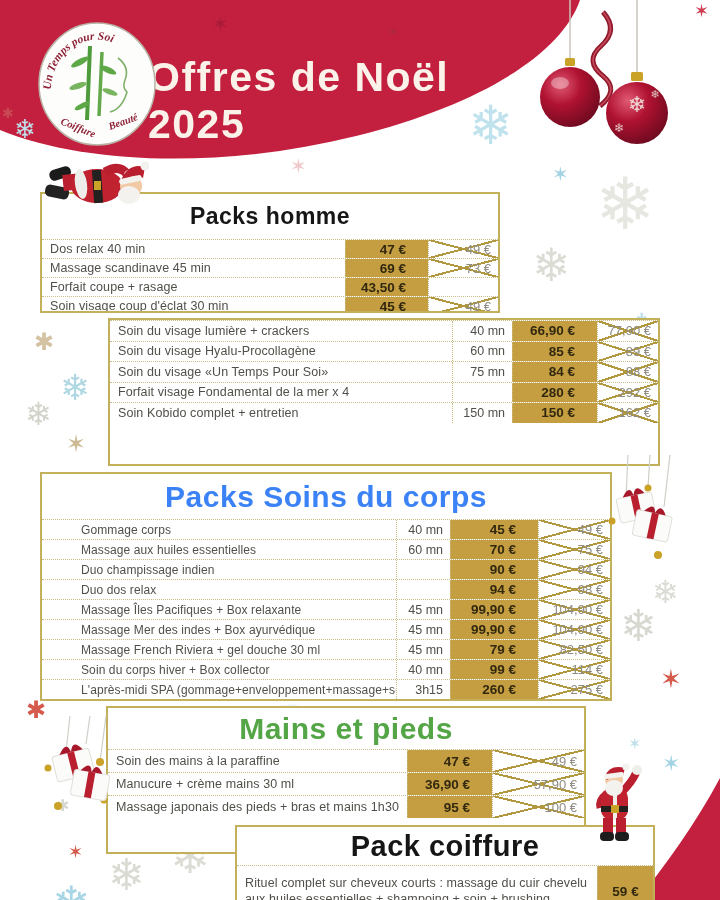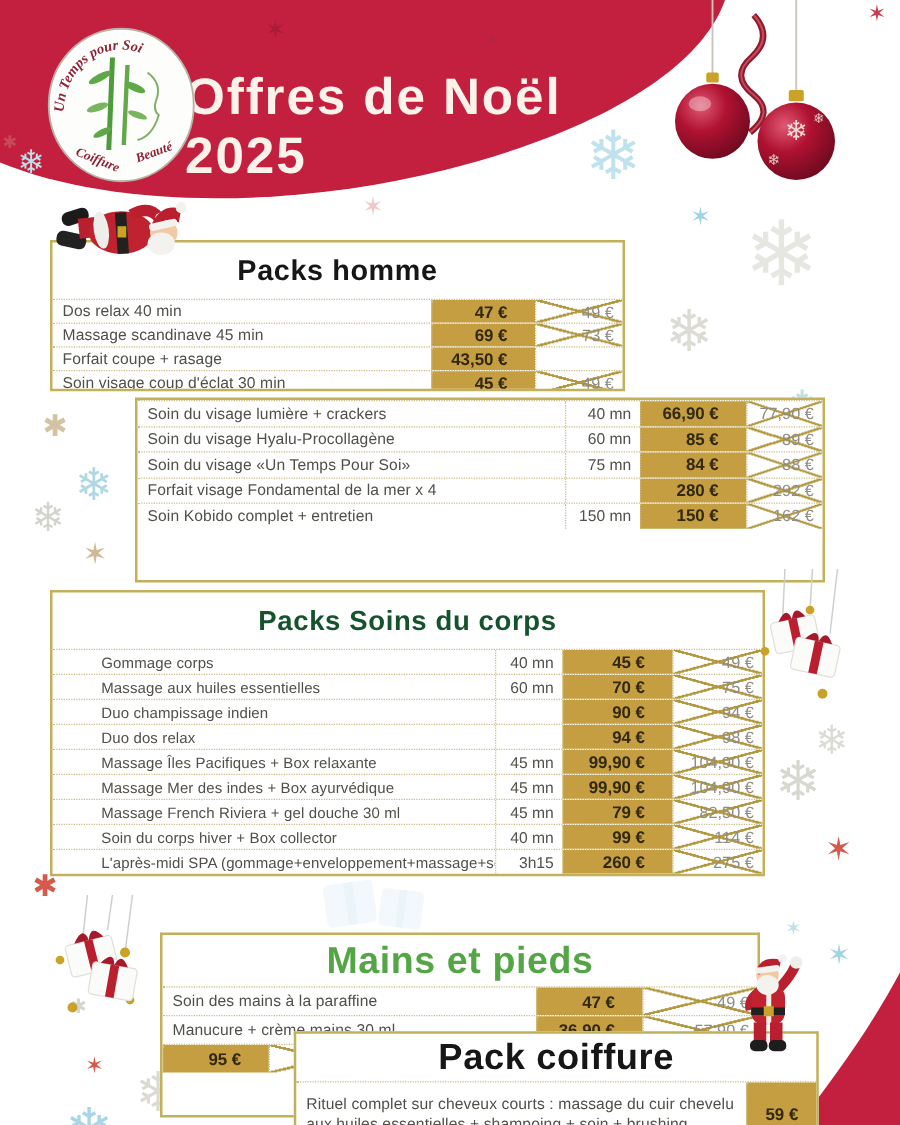--- a/index.html
+++ b/index.html
@@ -47,28 +47,28 @@
   #sec-homme .old{width:62px;}
 
   #sec-visage{left:108px;top:318px;width:552px;height:148px;}
   #sec-visage .title{height:44px;font-size:30px;color:#97BE4B;}
   #sec-visage .row{height:19.5px;}
   #sec-visage .dur{width:52px;}
   #sec-visage .price{width:62px;}
   #sec-visage .old{width:53px;}
 
   #sec-corps{left:40px;top:472px;width:572px;height:229px;}
-  #sec-corps .title{height:45px;font-size:22px;color:#14532d;}
+  #sec-corps .title{height:45px;font-size:30px;color:#3b82f6;}
   #sec-corps .row{height:19px;}
   #sec-corps .name{font-size:12px;padding-left:39px;}
   #sec-corps .dur{width:46px;}
   #sec-corps .price{width:65px;}
   #sec-corps .old{width:64px;}
 
-  #sec-mains{left:128px;top:706px;width:480px;height:148px;margin-top:40px;}
+  #sec-mains{left:106px;top:706px;width:480px;height:148px;}
   #sec-mains .title{height:41px;font-size:30px;color:#54A546;}
   #sec-mains .row{height:22px;}
   #sec-mains .price{width:62px;}
   #sec-mains .old{width:84px;}
 
   #sec-coiffure{left:235px;top:825px;width:420px;height:92px;}
   #sec-coiffure .title{height:38px;font-size:29px;color:#161616;}
   #sec-coiffure .row{height:50px;}
   #sec-coiffure .name{white-space:normal;line-height:1.3;padding-right:6px;}
   #sec-coiffure .price{width:55px;justify-content:center;padding-right:0;}
@@ -241,20 +241,21 @@
       <div class="name">Soin des mains à la paraffine</div>
       <div class="price">47 €</div>
       <div class="old">49 €</div>
     </div>
     <div class="row">
       <div class="name">Manucure + crème mains 30 ml</div>
       <div class="price">36,90 €</div>
       <div class="old">57,90 €</div>
     </div>
     <div class="row">
+      <div class="name">Massage japonais des pieds + bras et mains 1h30</div>
       <div class="price">95 €</div>
       <div class="old">100 €</div>
     </div>
   </div>
 
   <div class="box" id="sec-coiffure">
     <div class="title">Pack coiffure</div>
     <div class="row">
       <div class="name">Rituel complet sur cheveux courts : massage du cuir chevelu aux huiles essentielles + shampoing + soin + brushing</div>
       <div class="price">59 €</div>

